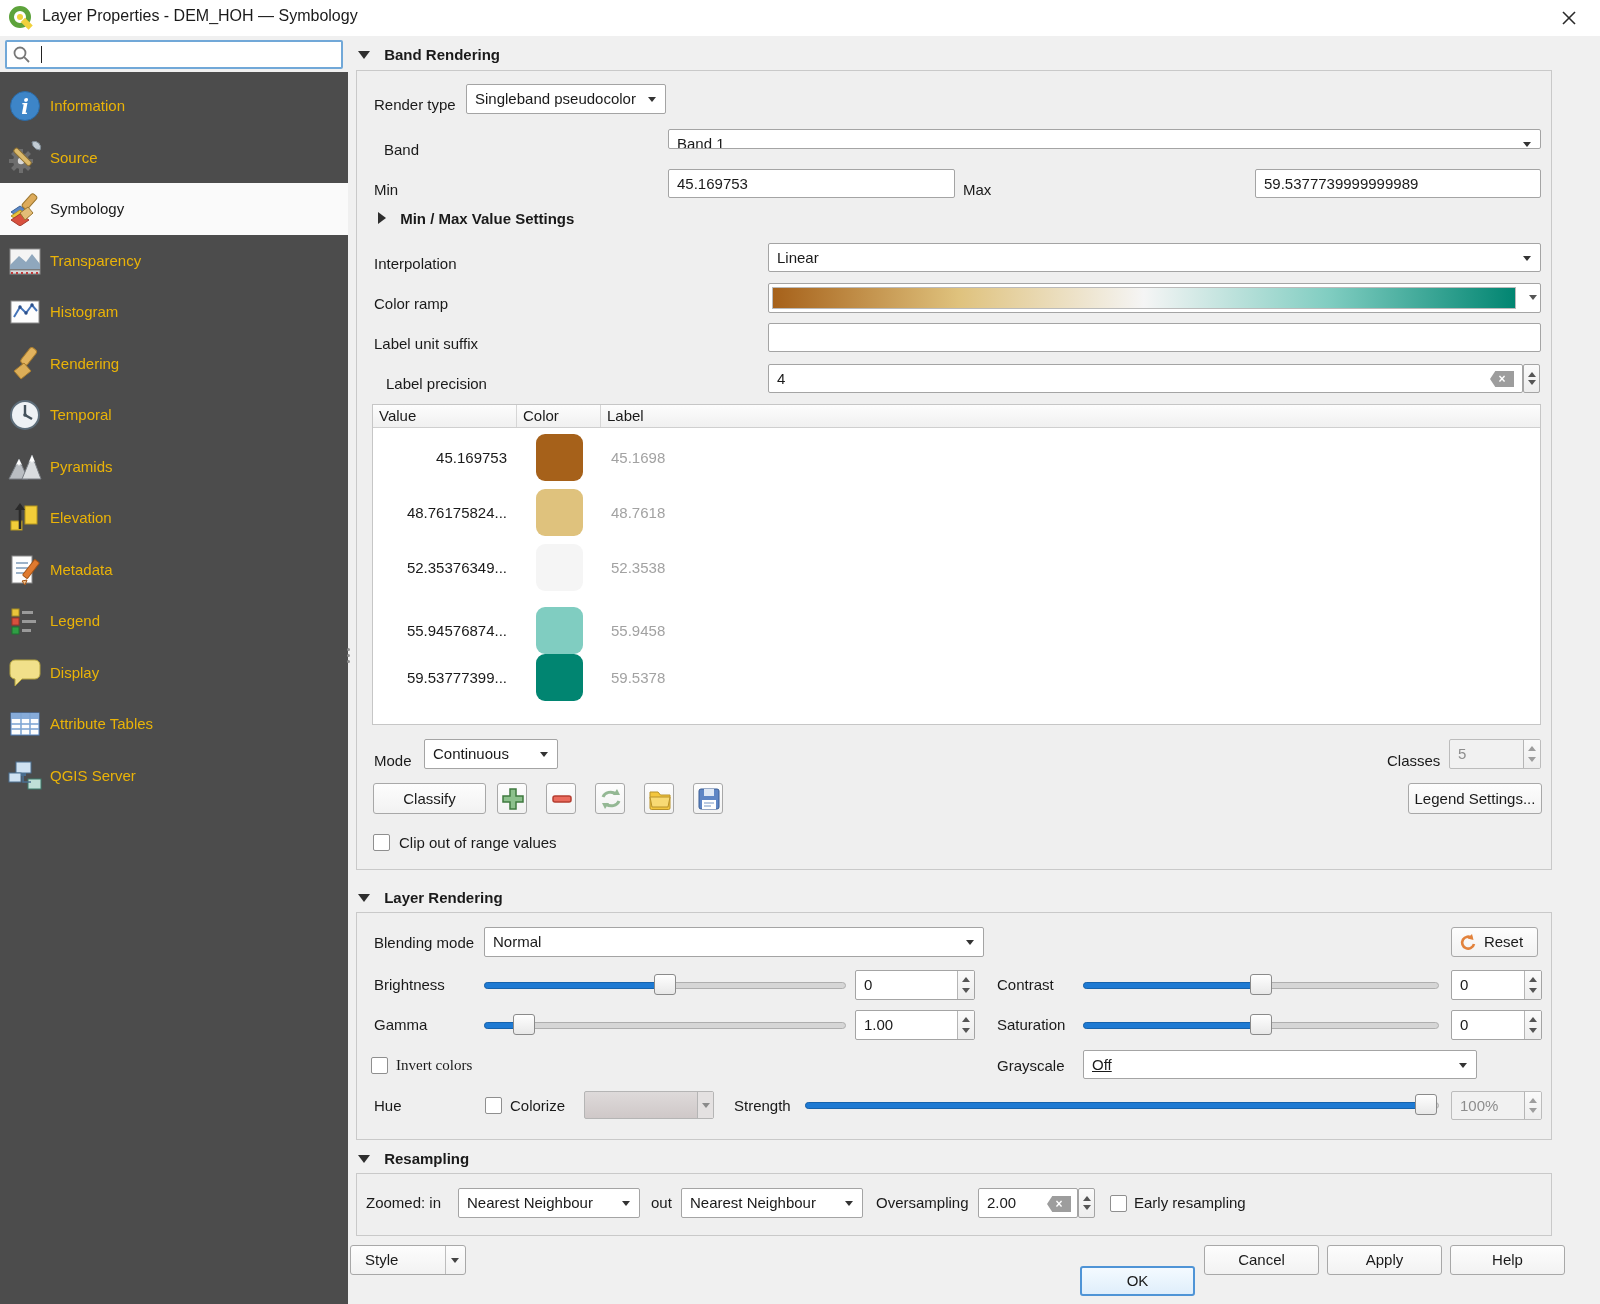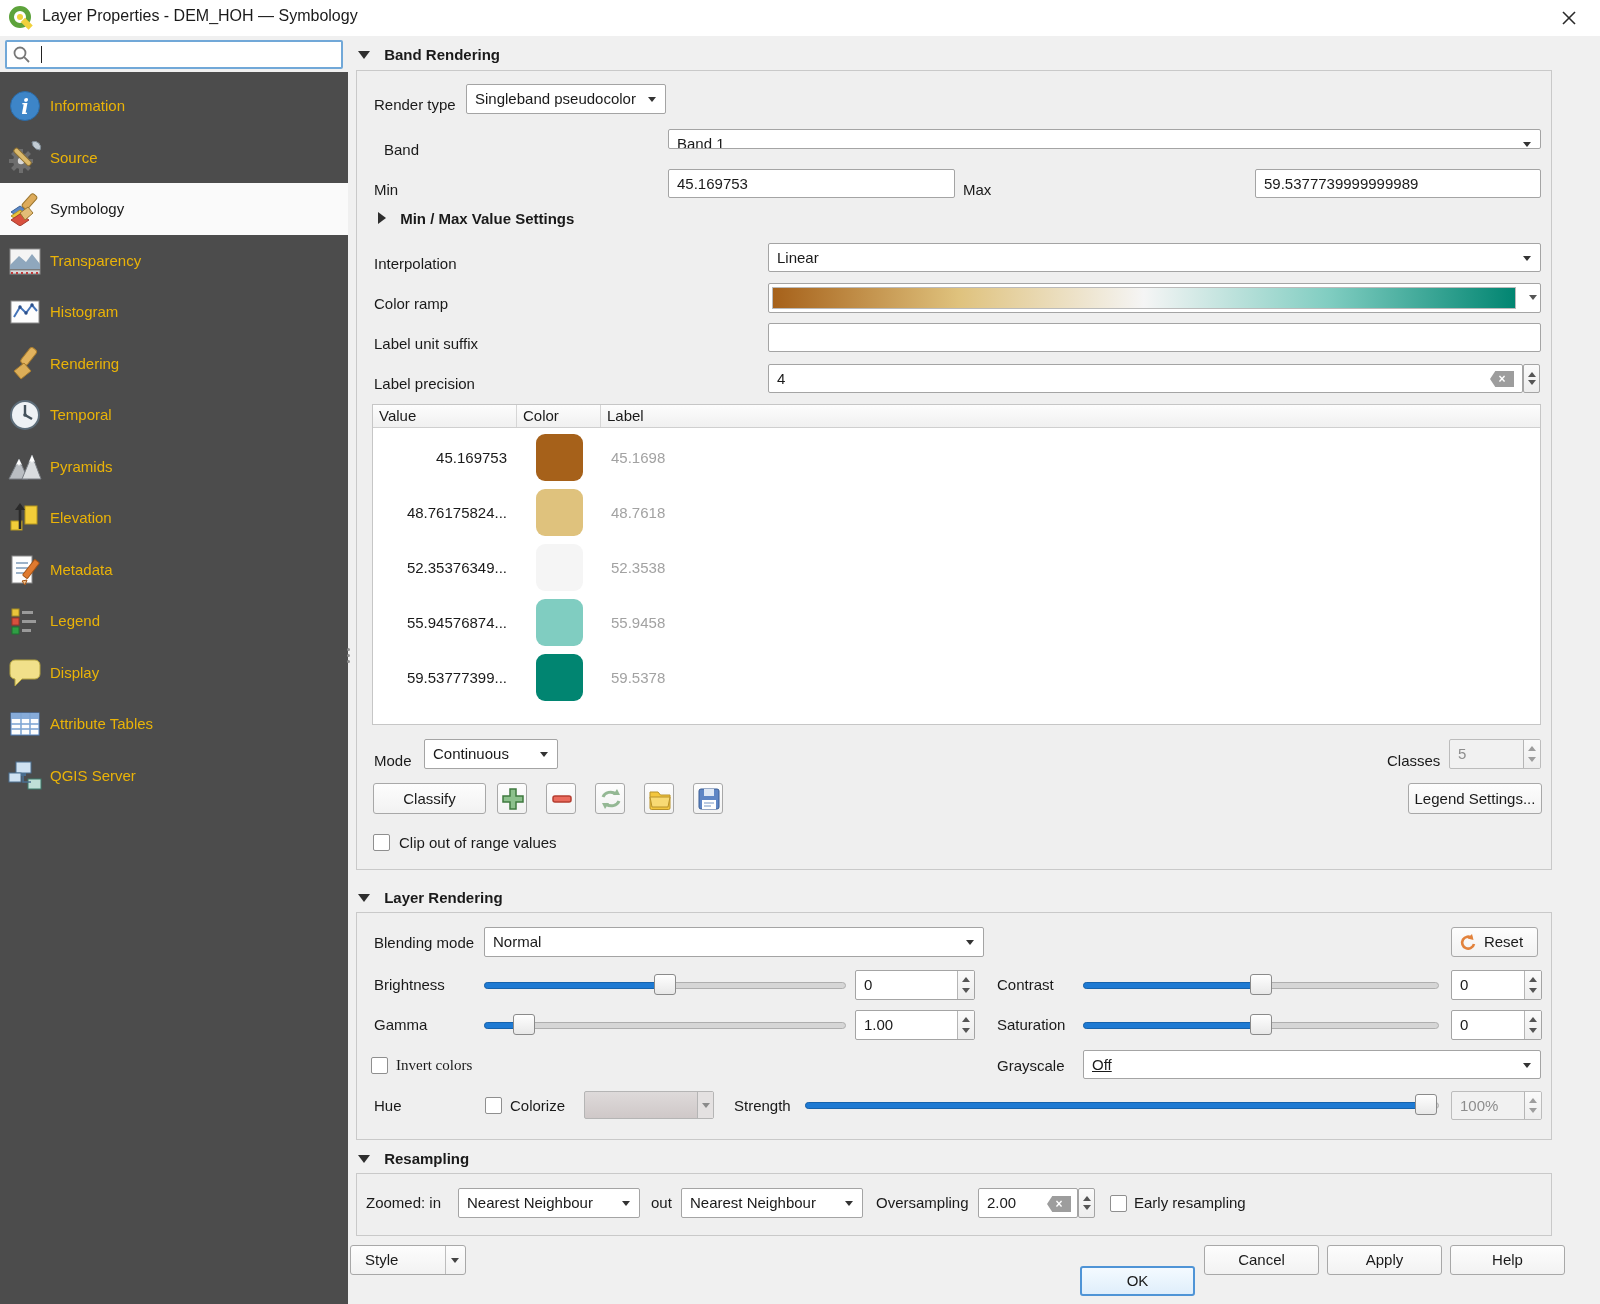--- a/index.html
+++ b/index.html
@@ -330,21 +330,21 @@
   <div class="rampbtn">
     <div class="rampgrad" style="background: linear-gradient(to right, rgb(166, 97, 26), rgb(223, 194, 125), rgb(245, 245, 245), rgb(128, 205, 193), rgb(1, 133, 113));"></div>
     <span class="ramp-arr"></span>
   </div>
 
   <span class="lbl" style="left:374px; top:329px;">Label unit suffix</span>
   <div class="input" style="left:768px; top:323px; width:773px; height:29px;">
     <span></span>
   </div>
 
-  <span class="lbl" style="left:374px; top:369px;text-align:center;">Label precision</span>
+  <span class="lbl" style="left:386px; top:369px;text-align:center;">Label precision</span>
   <div class="input" style="left:768px; top:364px; width:755px; height:29px;">
     <span>4</span>
     <span class="clear-ic" style="right:8px;">×</span>
   </div>
   <div class="spin-seg" style="left:1523px; top:364px; height:29px;">
     <span class="sb-up"></span>
     <span class="sb-dn"></span>
   </div>
 
   <div class="ramp-table">
@@ -361,21 +361,21 @@
     <div class="rt-row" style="top:80px;">
       <span class="rt-val">48.76175824...</span>
       <span class="rt-swatch" style="background: rgb(223, 194, 125);"></span>
       <span class="rt-lab">48.7618</span>
     </div>
     <div class="rt-row" style="top:135px;">
       <span class="rt-val">52.35376349...</span>
       <span class="rt-swatch" style="background: rgb(245, 245, 245);"></span>
       <span class="rt-lab">52.3538</span>
     </div>
-    <div class="rt-row" style="top:190px;">
+    <div class="rt-row" style="top:198px;">
       <span class="rt-val">55.94576874...</span>
       <span class="rt-swatch" style="background: rgb(128, 205, 193);"></span>
       <span class="rt-lab">55.9458</span>
     </div>
     <div class="rt-row" style="top:245px;">
       <span class="rt-val">59.53777399...</span>
       <span class="rt-swatch" style="background: rgb(1, 133, 113);"></span>
       <span class="rt-lab">59.5378</span>
     </div>
   </div>
@@ -508,21 +508,21 @@
     <span>0</span>
     <span class="spin-inner">
         <span class="sb-up"></span>
         <span class="sb-dn"></span>
       </span>
   </div>
 
   <span class="chk" style="left:371px; top:1057px;"></span>
   <span class="lbl" style="left:396px; top:1051px;font-family:Liberation Serif, serif;">Invert colors</span>
   <span class="lbl" style="left:997px; top:1051px;">Grayscale</span>
-  <div class="combo" style="left:1083px; top:1050px; width:458px; height:29px;text-decoration:underline;">
+  <div class="combo" style="left:1083px; top:1050px; width:394px; height:29px;text-decoration:underline;">
     <span>Off</span>
     <span class="arr"></span>
   </div>
 
   <span class="lbl" style="left:374px; top:1091px;">Hue</span>
   <span class="chk" style="left:485px; top:1097px;"></span>
   <span class="lbl" style="left:510px; top:1091px;">Colorize</span>
   <div style="position:absolute; left:584px; top:1091px; width:130px; height:28px; background:linear-gradient(#dedada,#cfc8c8); border:1px solid #b5b5b5; border-radius:2px;">
     <span style="position:absolute; right:0; top:0; bottom:0; width:16px; border-left:1px solid #b5b5b5; background:#e4e1e1;">
       <span style="position:absolute; left:4px; top:11px; width:0; height:0; border-left:4px solid transparent; border-right:4px solid transparent; border-top:5px solid #8a8a8a;"></span>

